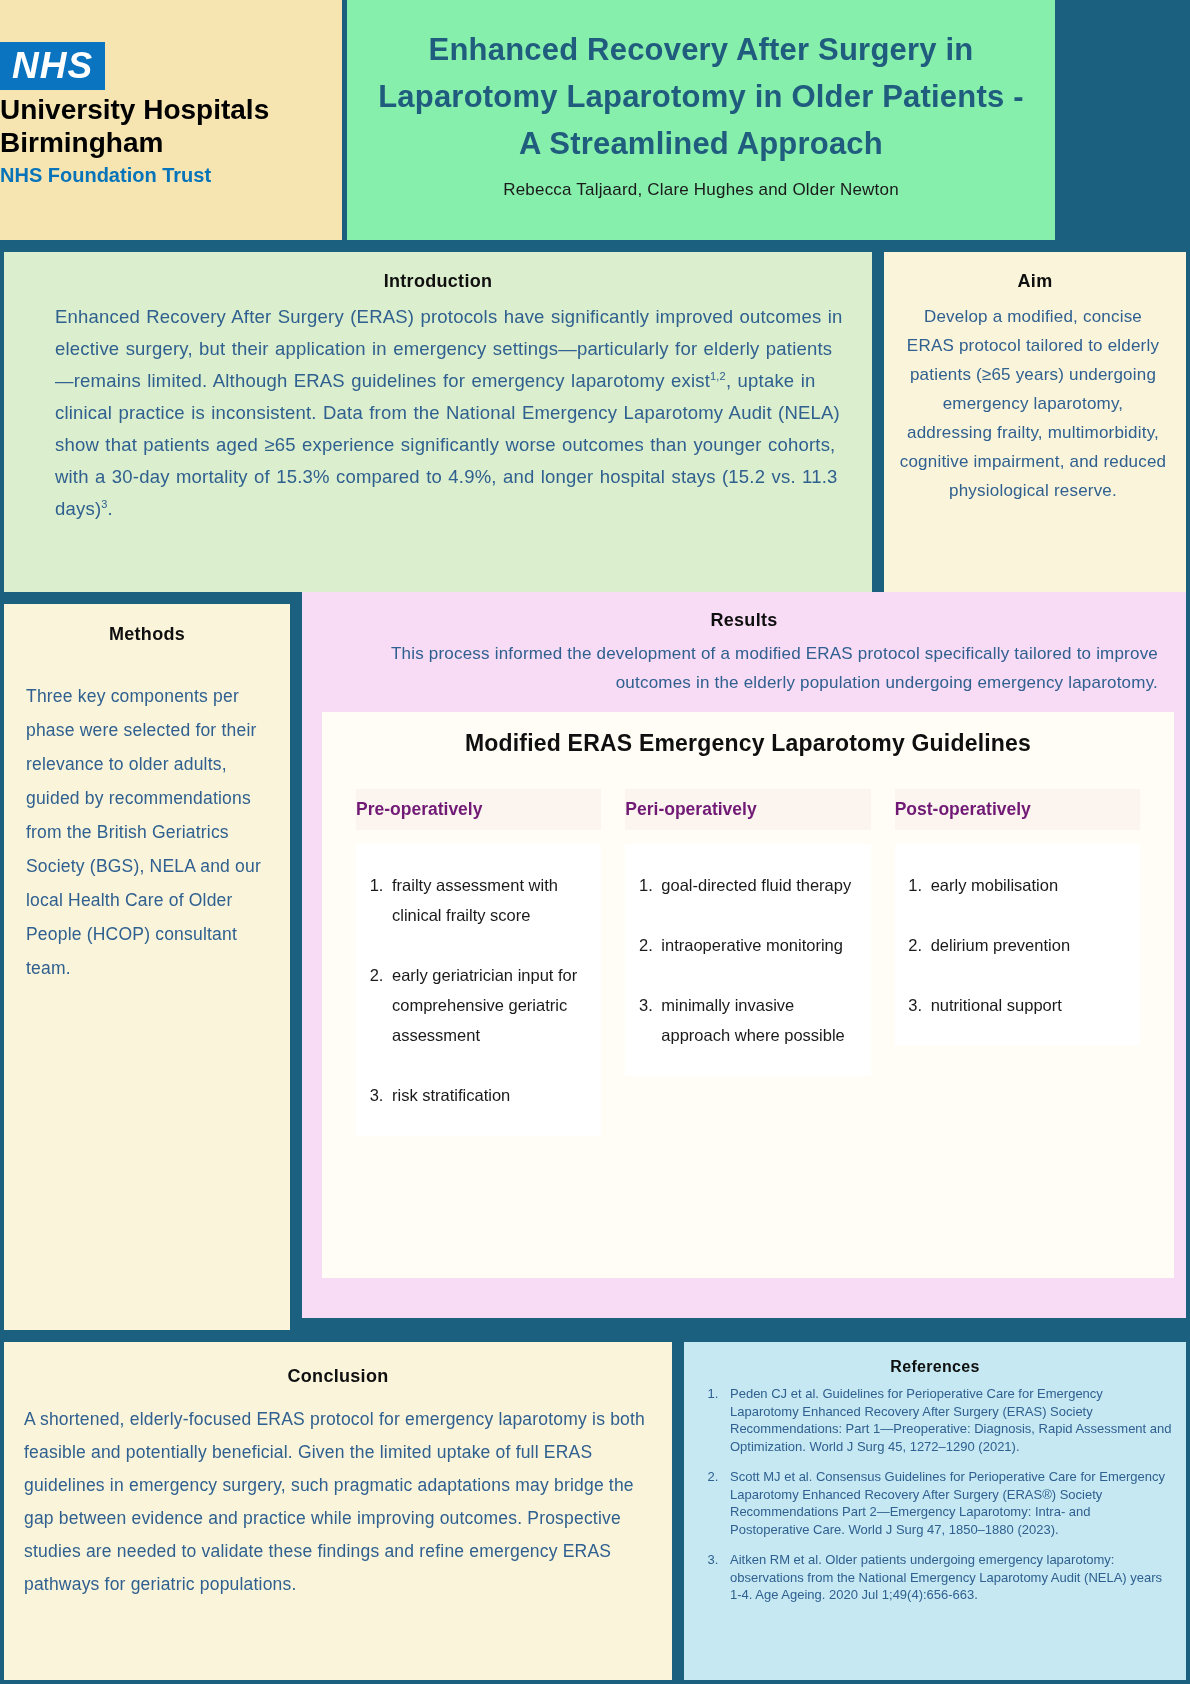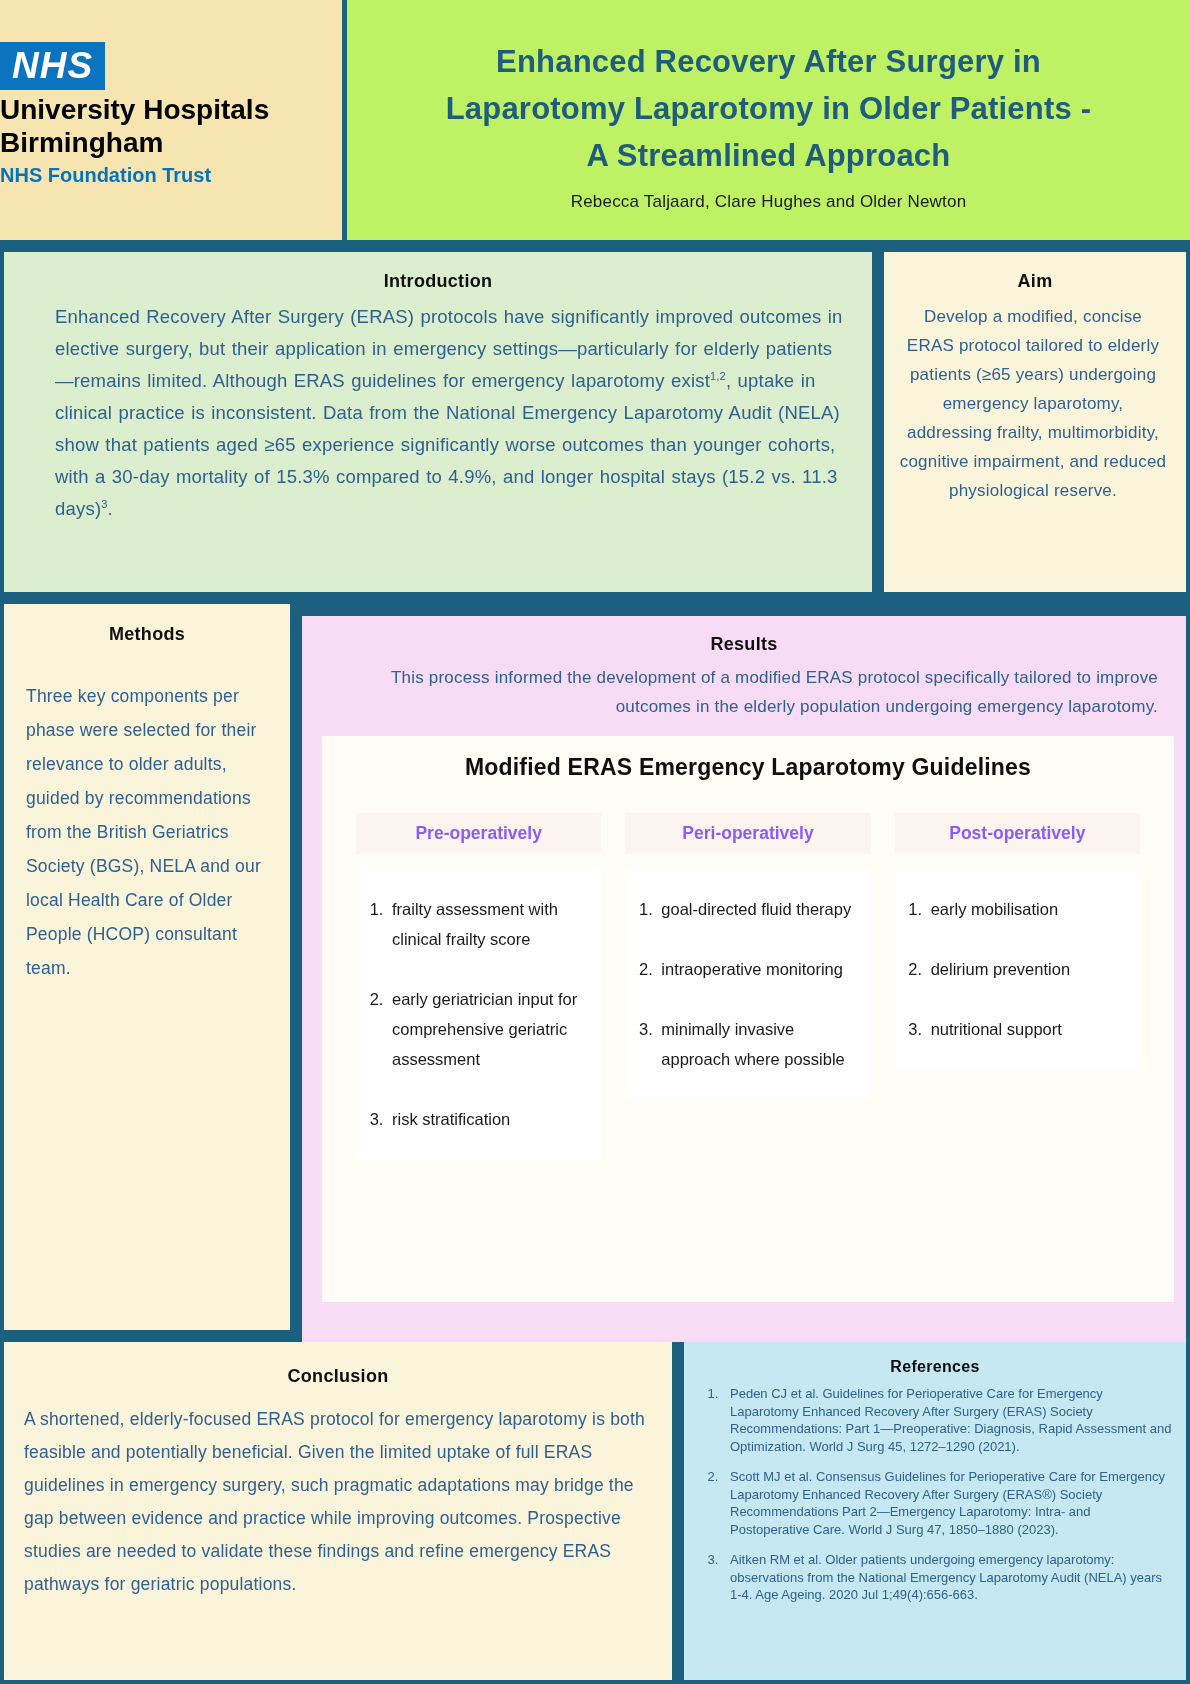--- a/index.html
+++ b/index.html
@@ -25,24 +25,24 @@
     font-style:italic; font-weight:bold;
     font-size:37px; line-height:45px;
     padding:1px 12px 2px 12px;
     letter-spacing:1px;
   }
   .org-line { font-size:28px; font-weight:bold; color:#000000; line-height:33px; }
   .org-line.first { margin-top:3px; }
   .trust-line { font-size:20px; font-weight:bold; color:#0673BA; line-height:24px; margin-top:4px; }
 
   .title-panel {
-    left:347px; top:0; width:843px; height:240px;
-    background:#bef264;
+    left:347px; top:0; width:708px; height:240px;
+    background:#86efac;
     text-align:center;
-    padding-top:38px;
+    padding-top:26px;
   }
   .title-line { font-size:31px; font-weight:bold; color:#205C7D; line-height:47px; letter-spacing:0.2px; }
   .authors { margin-top:13px; font-size:17px; color:#1A1A1A; letter-spacing:0.2px; }
 
   
   .section-heading {
     margin:0; text-align:center;
     font-size:18px; font-weight:bold; color:#0F0F0F;
     letter-spacing:0.3px;
   }
@@ -69,21 +69,21 @@
   
   .methods-panel { left:4px; top:604px; width:286px; height:726px; background:#FAF4DB; }
   .methods-panel .section-heading { padding-top:20px; }
   .methods-text {
     margin:20px 0 0 0; padding:0 18px 0 22px;
     font-size:17.5px; line-height:34px; color:#2F608F;
     letter-spacing:0.2px;
   }
   .methods-text.second { margin-top:34px; }
 
-  .results-panel { left:302px; top:616px; width:884px; height:726px; background:#F8DBF5; }
+  .results-panel { left:302px; top:592px; width:884px; height:726px; background:#F8DBF5; }
   .results-panel .section-heading { padding-top:18px; }
   .results-intro {
     margin:8px 0 0 0; padding:0 28px 0 56px;
     text-align:right;
     font-size:17px; line-height:29px; color:#2F608F;
     letter-spacing:0.2px;
   }
   .guidelines-box {
     margin:15px 12px 0 20px;
     height:566px;
@@ -97,22 +97,21 @@
     letter-spacing:0.2px;
   }
   .guidelines-columns {
     display:grid; grid-template-columns:1fr 1fr 1fr;
     column-gap:24px;
     align-items:start;
     padding:0 34px; margin-top:32px;
   }
   .col-head {
     background:#FCF4EE;
-    text-align:center;
-    font-size:17.5px; font-weight:bold; color:#8b5cf6;
+    font-size:17.5px; font-weight:bold; color:#701a75;
     padding:10px 0;
   }
   .col-list {
     background:#FFFFFF;
     margin:14px 0 0 0;
     padding:26px 6px 26px 32px;
     list-style:decimal outside;
     font-size:16.5px; line-height:30px; color:#1A1A1A;
   }
   .col-list li { margin-bottom:30px; padding-left:4px; }

